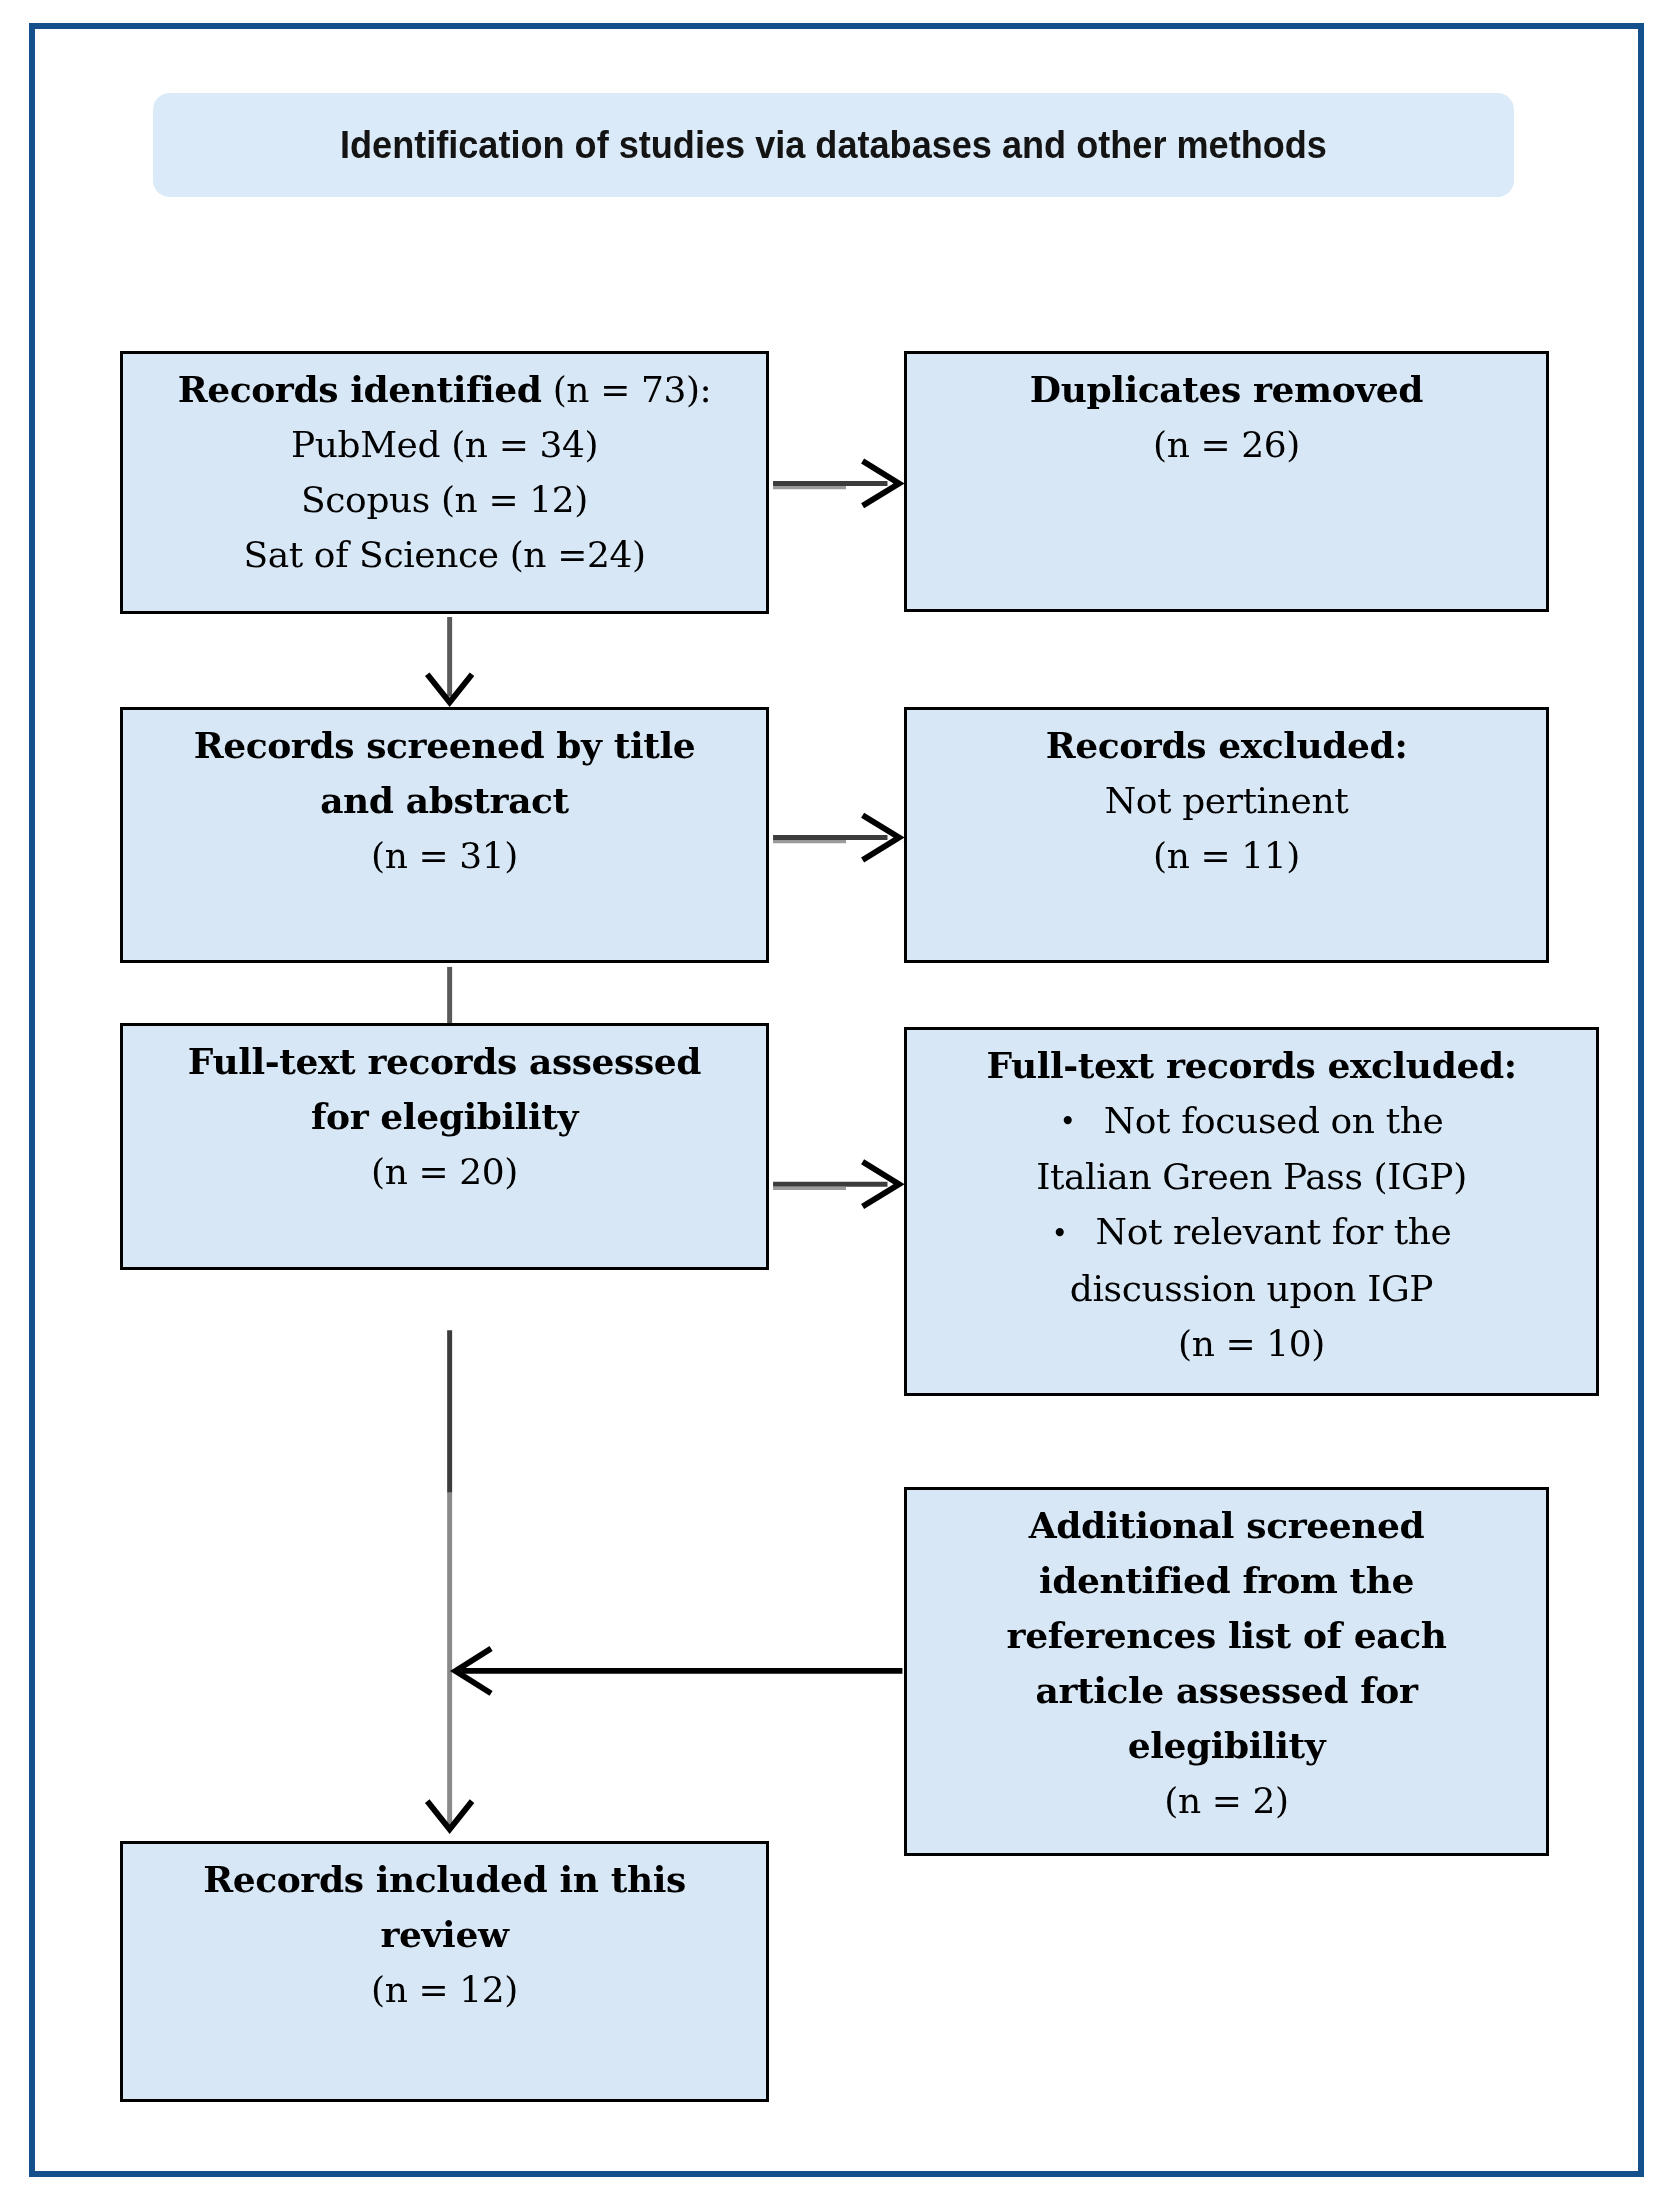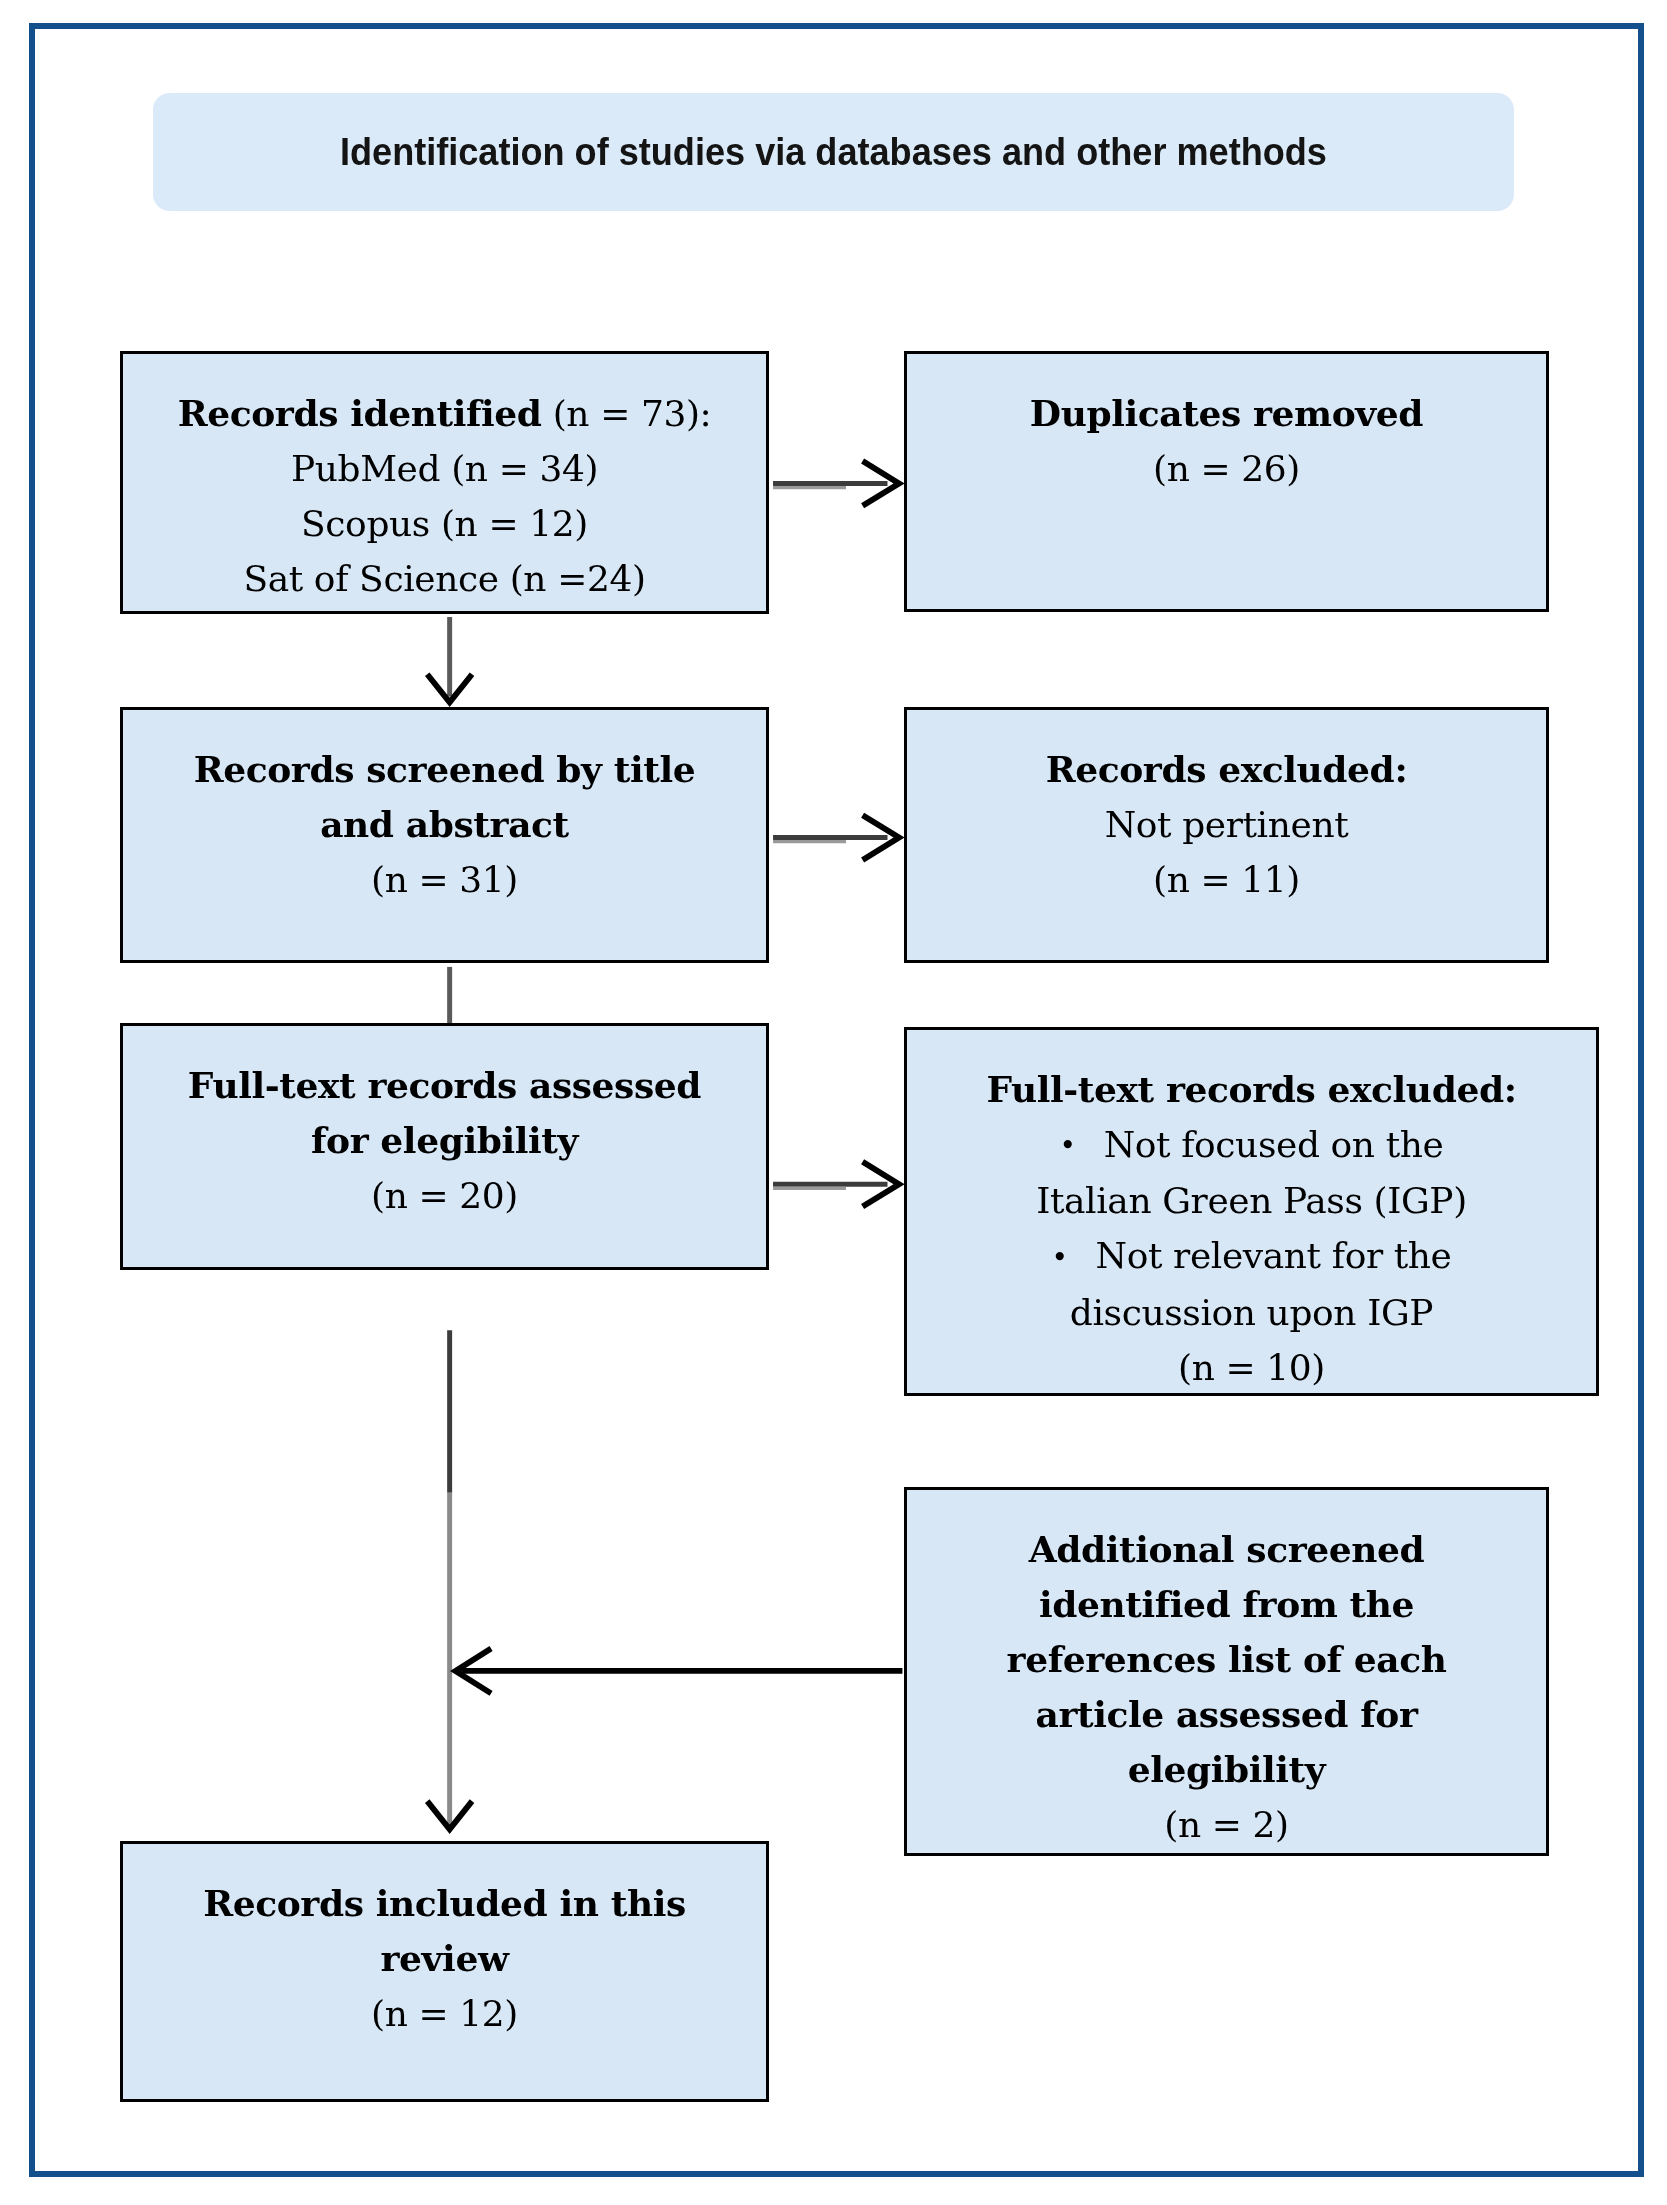--- a/index.html
+++ b/index.html
@@ -12,21 +12,21 @@
     overflow:hidden;
   }
   .frame{
     position:absolute;
     left:29px;top:23px;width:1615px;height:2154px;
     border:6.6px solid #14508c;
     box-sizing:border-box;
   }
   .banner{
     position:absolute;
-    left:153px;top:93px;width:1361px;height:118px;
+    left:153px;top:93px;width:1361px;height:104px;
     background:#dbeaf8;
     border-radius:16.6px;
     display:flex;align-items:center;justify-content:center;
   }
   .banner-text{
     font-family:"Liberation Sans","DejaVu Sans",sans-serif;
     font-weight:bold;
     font-size:38px;
     color:#141414;
     display:inline-block;
@@ -35,21 +35,21 @@
   }
   .box{
     position:absolute;
     background:#d7e7f6;
     border:3.3px solid #000000;
     box-sizing:border-box;
     text-align:center;
     font-size:36px;
     line-height:55px;
     letter-spacing:-0.4px;
-    padding-top:32px;
+    padding-top:8px;
   }
   .b{font-weight:bold;}
   .line{white-space:nowrap;}
   .bullet{
     display:inline-block;
     margin-right:28px;
     font-size:28px;
     vertical-align:1.7px;
   }
   .arrows{

